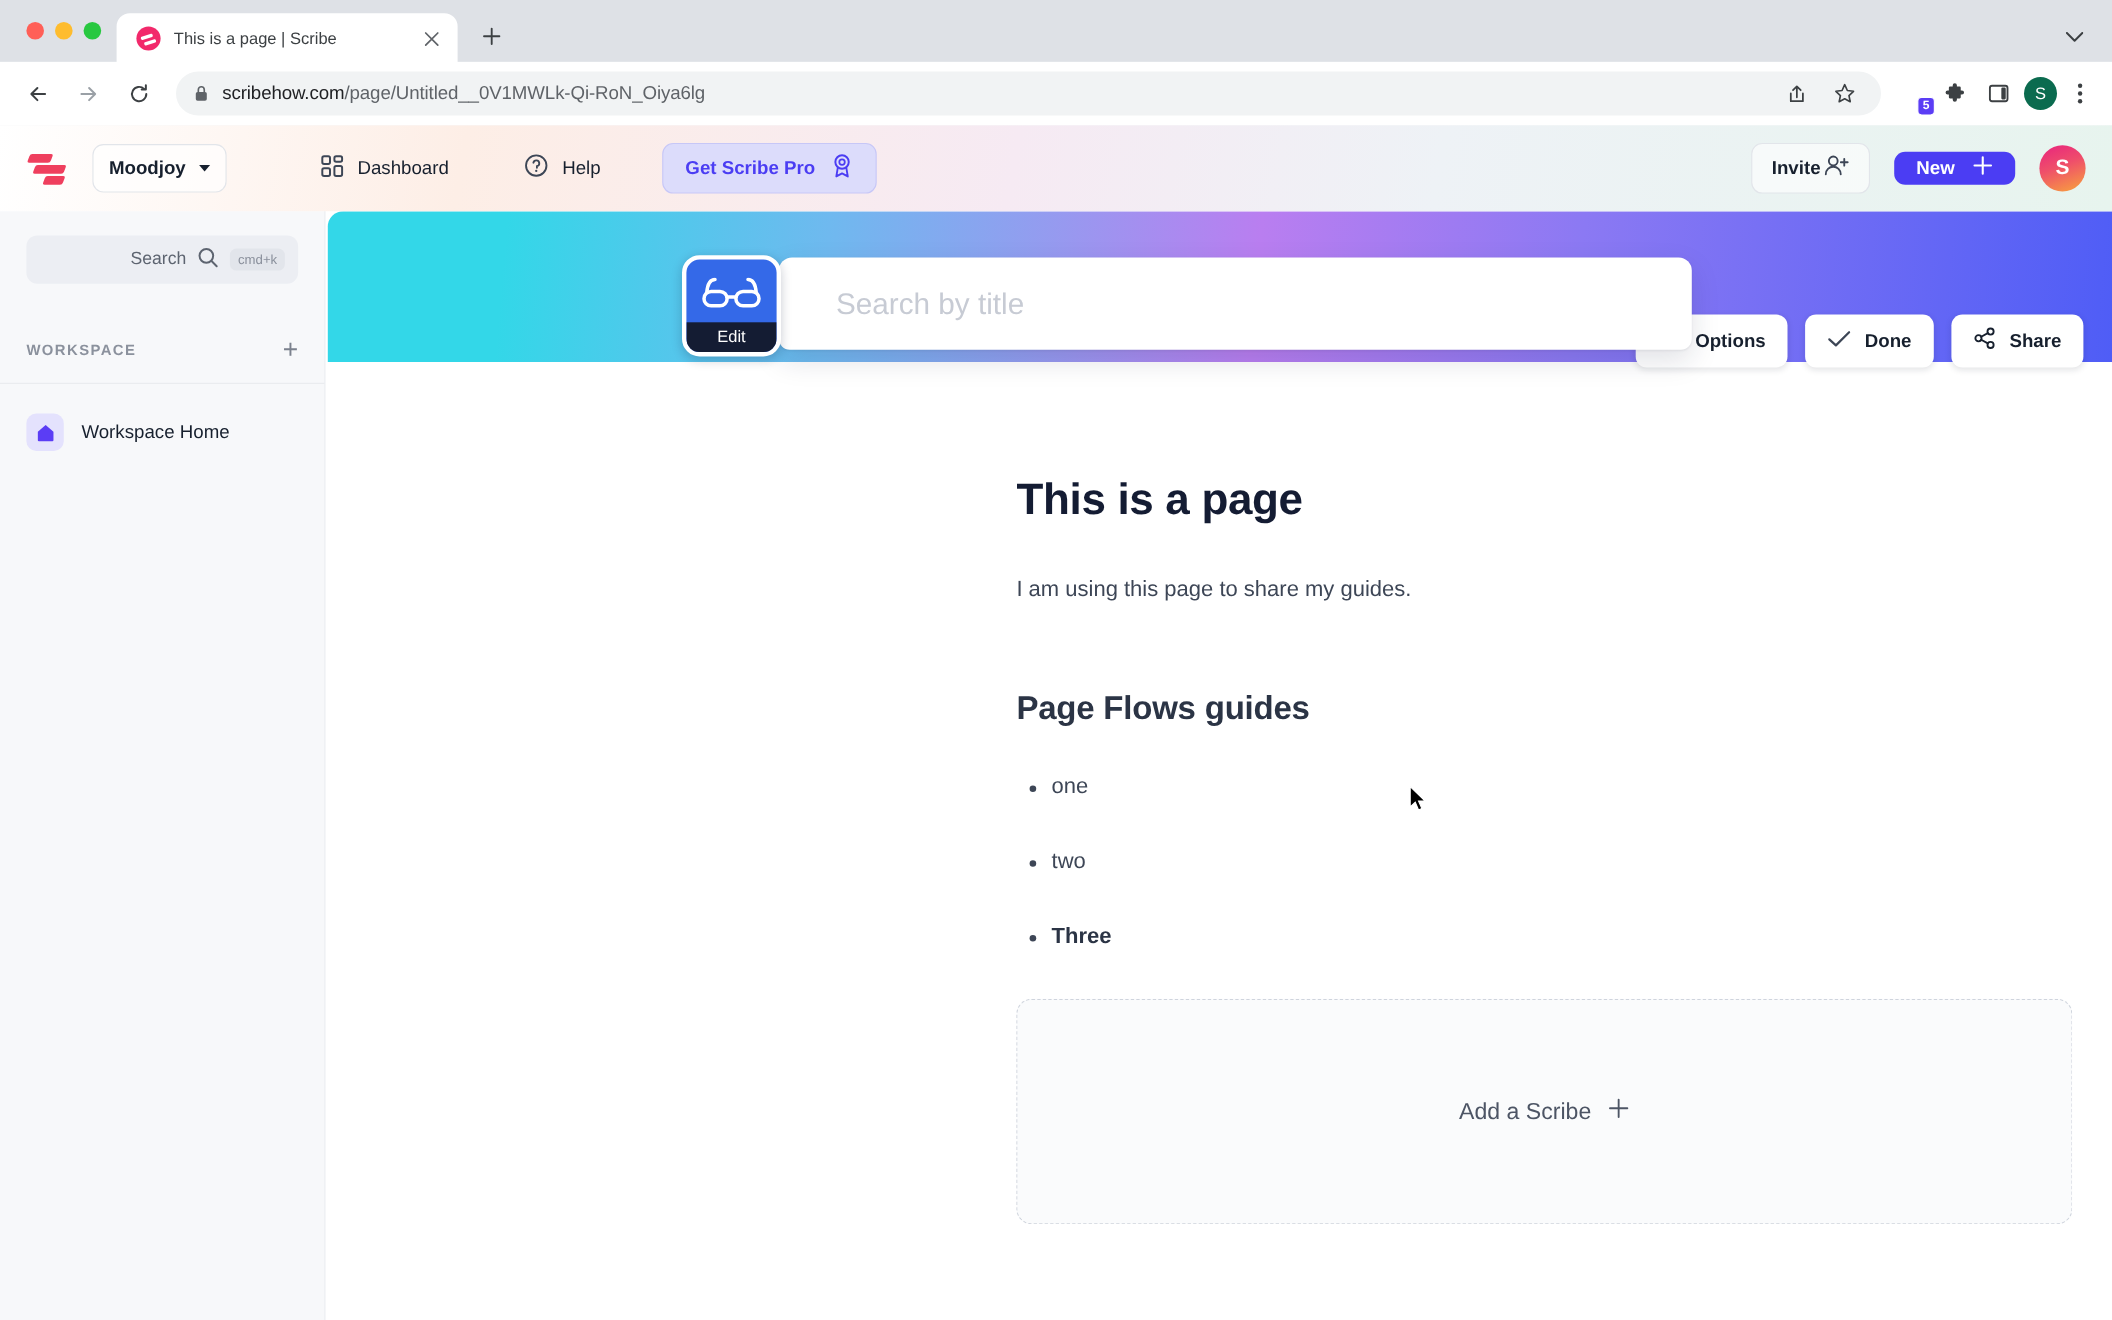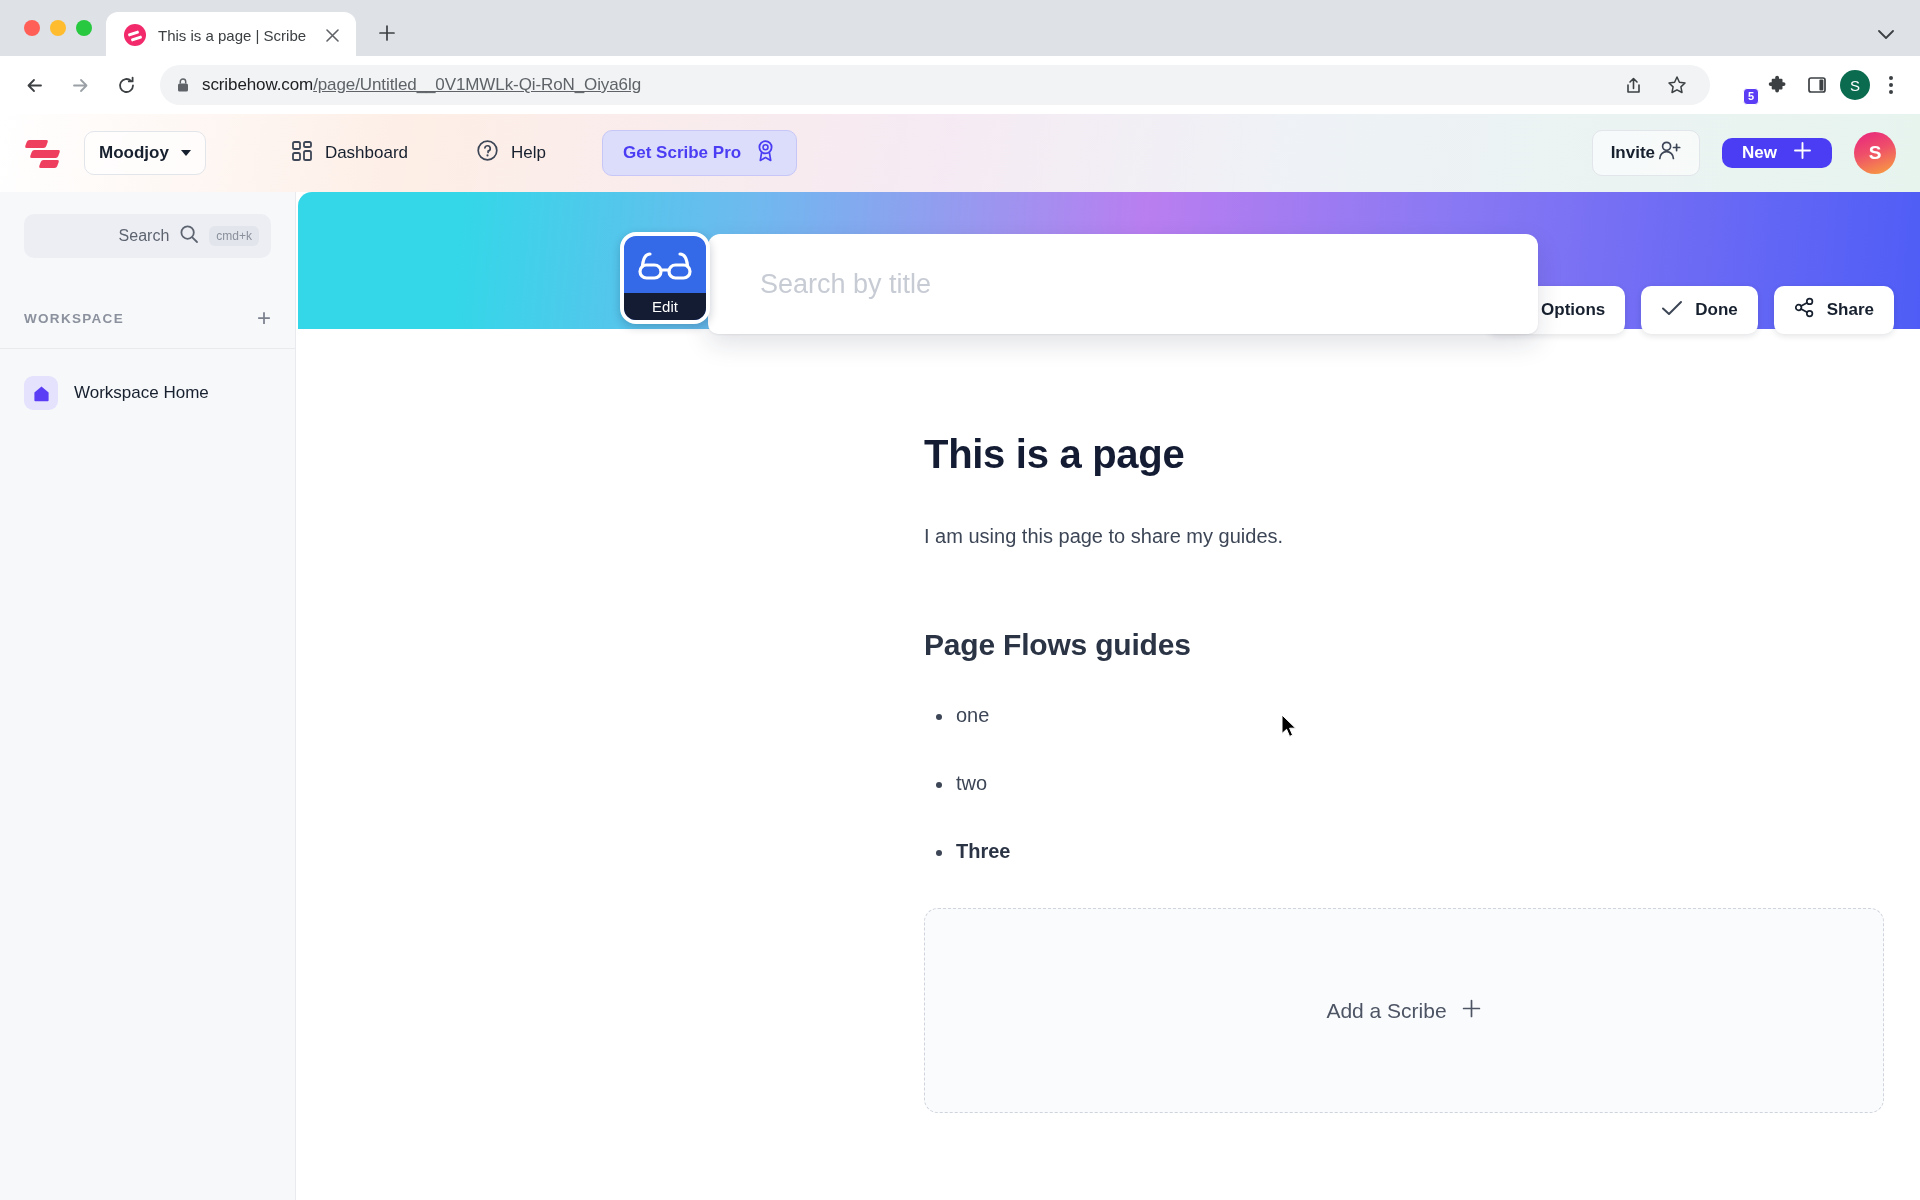--- a/index.html
+++ b/index.html
@@ -18,21 +18,21 @@
     display: flex; align-items: flex-end; padding-left: 16px; position: relative;
   }
   .traffic { display: flex; gap: 10px; align-items: center; height: 56px; padding: 0 14px 0 8px; }
   .light { width: 16px; height: 16px; border-radius: 50%; }
   .light.red { background: #ff5f57; }
   .light.yellow { background: #febc2e; }
   .light.green { background: #28c840; }
 
   .tab {
     display: flex; align-items: center; gap: 12px;
-    height: 46px; width: 250px; background: #fff;
+    height: 46px; width: 310px; background: #fff;
     border-radius: 12px 12px 0 0; padding: 0 12px 0 18px;
     position: relative; top: 2px;
   }
   .favicon {
     width: 22px; height: 22px; border-radius: 50%;
     background: #f2296b; flex: 0 0 auto; position: relative; overflow: hidden;
   }
   .favicon::before, .favicon::after {
     content: ""; position: absolute; background: #fff; height: 3px; border-radius: 1px;
     transform: rotate(-18deg);
@@ -60,21 +60,21 @@
     color: #3c4043; border-radius: 50%;
   }
   .omnibox {
     flex: 1; height: 40px; background: #f1f3f4; border-radius: 20px;
     display: flex; align-items: center; gap: 12px; padding: 0 16px; margin: 0 8px;
     min-width: 0;
   }
   .lock { flex: 0 0 auto; color: #5f6368; display: flex; }
   .url { font-size: 17px; color: #202124; white-space: nowrap; overflow: hidden;
          text-overflow: ellipsis; letter-spacing: -0.1px; }
-  .url .dim { color: #5f6368; text-decoration: underline; }
+  .url .dim { color: #5f6368; }
   .omni-actions { margin-left: auto; display: flex; gap: 10px; align-items: center; flex: 0 0 auto; }
   .tb-icon { width: 34px; height: 34px; display: flex; align-items: center; justify-content: center; color: #3c4043; }
   .ext-scribe { position: relative; width: 30px; height: 30px; }
   .ext-scribe .dot {
     width: 26px; height: 26px; border-radius: 50%; background: #f2296b; position: relative; overflow: hidden;
   }
   .ext-scribe .dot::before, .ext-scribe .dot::after {
     content: ""; position: absolute; background: #fff; height: 3.4px; border-radius: 1px; transform: rotate(-18deg);
   }
   .ext-scribe .dot::before { width: 13px; left: 5px; top: 9px; }
@@ -203,21 +203,21 @@
     display: flex; flex-direction: column; align-items: center; justify-content: flex-start;
     overflow: hidden; z-index: 4;
   }
   .glasses { margin-top: 16px; }
   .edit-bar {
     position: absolute; bottom: 0; left: 0; right: 0; height: 27px; background: #141c33;
     color: #fff; font-size: 15px; font-weight: 400; display: flex; align-items: center; justify-content: center;
   }
 
   .title-search {
-    position: absolute; left: 412px; top: -95px; right: 0; max-width: 830px; height: 100px;
+    position: absolute; left: 412px; top: -95px; right: 0; max-width: 830px; height: 84px;
     background: #fff; border-radius: 12px 12px 10px 10px;
     box-shadow: 0 10px 26px rgba(25,30,60,.13), 0 1px 2px rgba(25,30,60,.07);
     display: flex; align-items: center; padding: 0 52px; z-index: 3;
   }
   .title-search .ph { font-size: 27px; color: #c7cbd4; }
 
   .doc { padding: 103px 0 0 628px; position: relative; }
   .doc-h1 { font-size: 40px; font-weight: 700; color: #141c33; letter-spacing: -0.3px; }
   .doc-p { font-size: 20px; color: #3d4656; margin-top: 48px; }
   .doc-h2 { font-size: 30px; font-weight: 700; color: #2b3445; margin-top: 80px; letter-spacing: -0.2px; }

